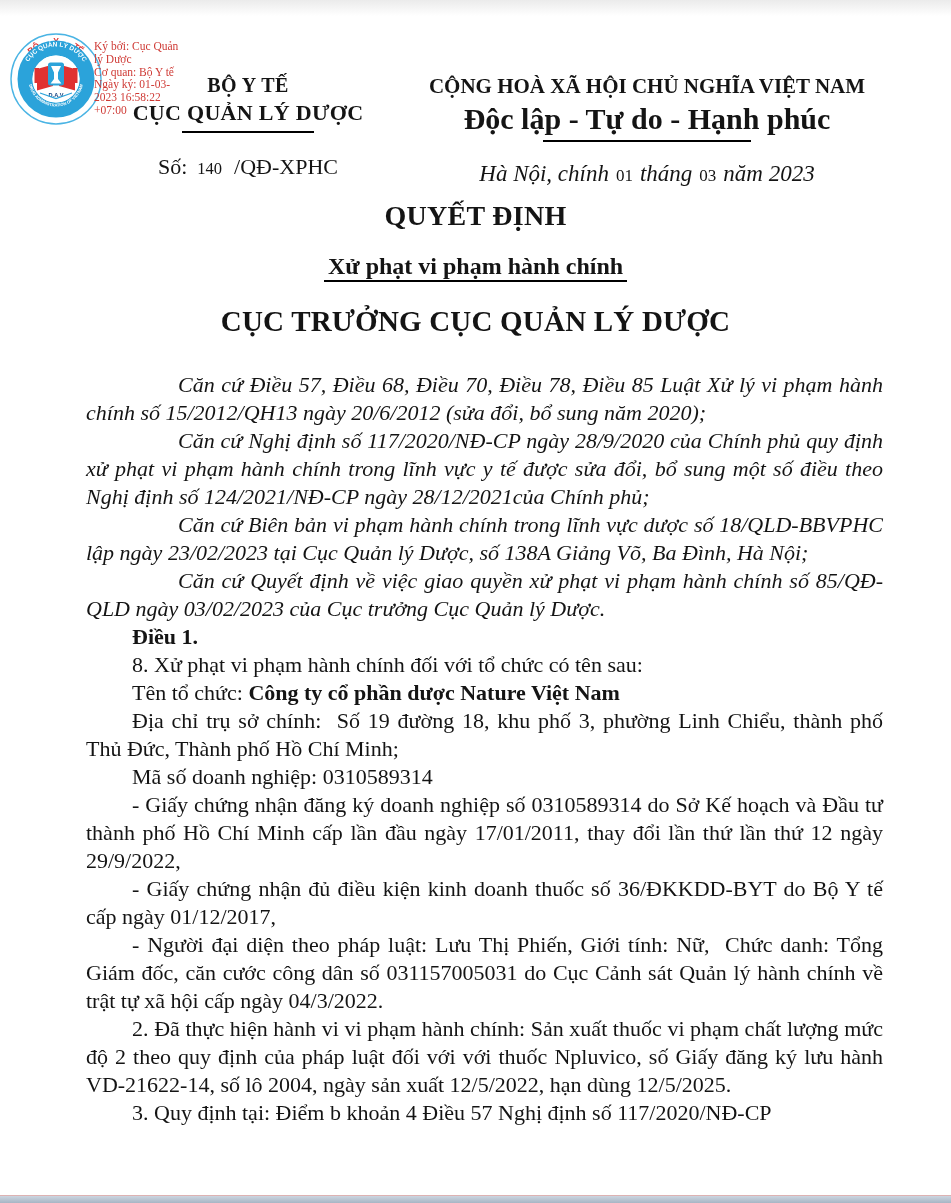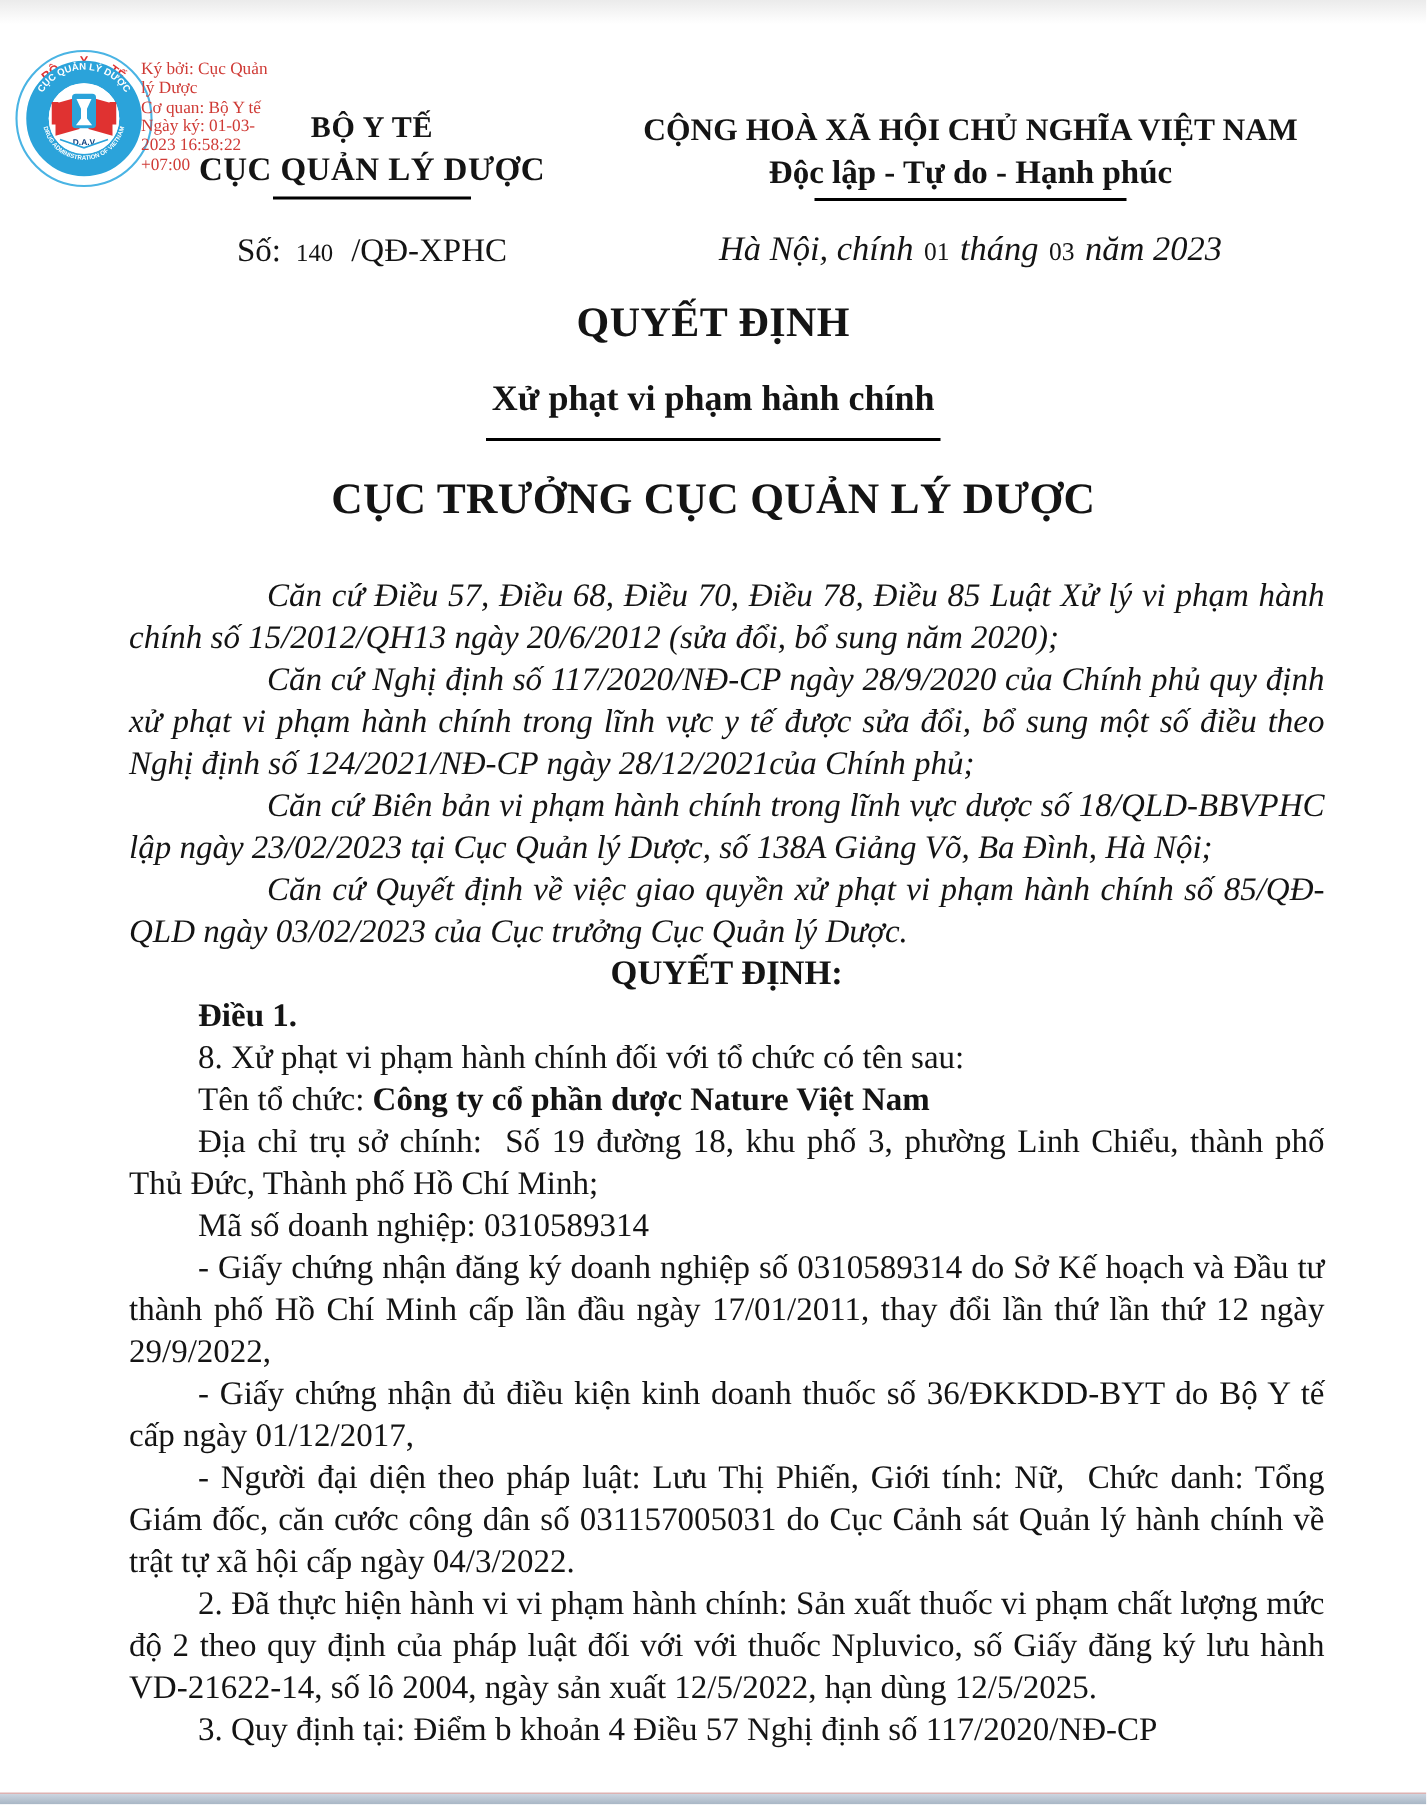--- a/index.html
+++ b/index.html
@@ -21,29 +21,29 @@
     white-space:pre-line;
   }
   .col-left { position:absolute; left:112px; top:74px; width:272px; text-align:center; }
   .ministry { font-size:20px; font-weight:bold; letter-spacing:.5px; }
   .agency   { font-size:22px; font-weight:bold; margin-top:3px; letter-spacing:.3px; }
   .agency-underline { width:132px; border-top:2px solid #000; margin:5px auto 0; }
   .number-line { margin-top:21px; font-size:22px; }
   .number-value { font-size:16.5px; padding:0 12px 0 10px; }
   .col-right { position:absolute; left:408px; top:74px; width:478px; text-align:center; }
   .country { font-size:21px; font-weight:bold; }
-  .motto   { font-size:22px; font-weight:bold; margin-top:3px; }
+  .motto   { font-size:30px; font-weight:bold; margin-top:3px; }
   .motto-underline { width:208px; border-top:2px solid #000; margin:4px auto 0; }
   .date-line { margin-top:19px; font-size:23px; font-style:italic; }
   .date-digit { font-style:normal; font-size:17px; padding:0 7px; }
   
   .title-block { text-align:center; }
   .title-main { font-size:28px; font-weight:bold; letter-spacing:.3px; }
   .title-sub  { display:inline-block; font-size:24px; font-weight:bold;
-                border-bottom:2px solid #000; padding:0 4px 12px; margin-top:3px; }
+                border-bottom:2px solid #000; padding:0 4px 0; margin-top:3px; }
   .issuer { font-size:29px; font-weight:bold; margin-top:23px; letter-spacing:.2px; }
   
   .body-text {
     margin:33px 68px 0 86px;
     font-size:22px; line-height:28px; text-align:justify;
   }
   .body-text p { margin:0; }
   .preamble p { font-style:italic; text-indent:92px; }
   .decision-heading { text-align:center; font-size:23px; font-weight:bold;
                       font-style:normal; margin:13px 0 7px; text-indent:0; }
@@ -124,21 +124,20 @@
   </div>
 
   <div class="body-text">
     <div class="preamble">
       <p>Căn cứ Điều 57, Điều 68, Điều 70, Điều 78, Điều 85 Luật Xử lý vi phạm hành chính số 15/2012/QH13 ngày 20/6/2012 (sửa đổi, bổ sung năm 2020);</p>
       <p>Căn cứ Nghị định số 117/2020/NĐ-CP ngày 28/9/2020 của Chính phủ quy định xử phạt vi phạm hành chính trong lĩnh vực y tế được sửa đổi, bổ sung một số điều theo Nghị định số 124/2021/NĐ-CP ngày 28/12/2021của Chính phủ;</p>
       <p>Căn cứ Biên bản vi phạm hành chính trong lĩnh vực dược số 18/QLD-BBVPHC lập ngày 23/02/2023 tại Cục Quản lý Dược, số 138A Giảng Võ, Ba Đình, Hà Nội;</p>
       <p>Căn cứ Quyết định về việc giao quyền xử phạt vi phạm hành chính số 85/QĐ-QLD ngày 03/02/2023 của Cục trưởng Cục Quản lý Dược.</p>
     </div>
 
-    <p class="decision-heading">QUYẾT ĐỊNH:</p>
 
     <div class="article">
       <p class="article-title">Điều 1.</p>
       <p>8. Xử phạt vi phạm hành chính đối với tổ chức có tên sau:</p>
       <p><span>Tên tổ chức: </span><span class="b">Công ty cổ phần dược Nature Việt Nam</span></p>
       <p>Địa chỉ trụ sở chính:&nbsp; Số 19 đường 18, khu phố 3, phường Linh Chiểu, thành phố Thủ Đức, Thành phố Hồ Chí Minh;</p>
       <p>Mã số doanh nghiệp: 0310589314</p>
       <p>- Giấy chứng nhận đăng ký doanh nghiệp số 0310589314 do Sở Kế hoạch và Đầu tư thành phố Hồ Chí Minh cấp lần đầu ngày 17/01/2011, thay đổi lần thứ lần thứ 12 ngày 29/9/2022,</p>
       <p>- Giấy chứng nhận đủ điều kiện kinh doanh thuốc số 36/ĐKKDD-BYT do Bộ Y tế cấp ngày 01/12/2017,</p>
       <p>- Người đại diện theo pháp luật: Lưu Thị Phiến, Giới tính: Nữ,&nbsp; Chức danh: Tổng Giám đốc, căn cước công dân số 031157005031 do Cục Cảnh sát Quản lý hành chính về trật tự xã hội cấp ngày 04/3/2022.</p>

